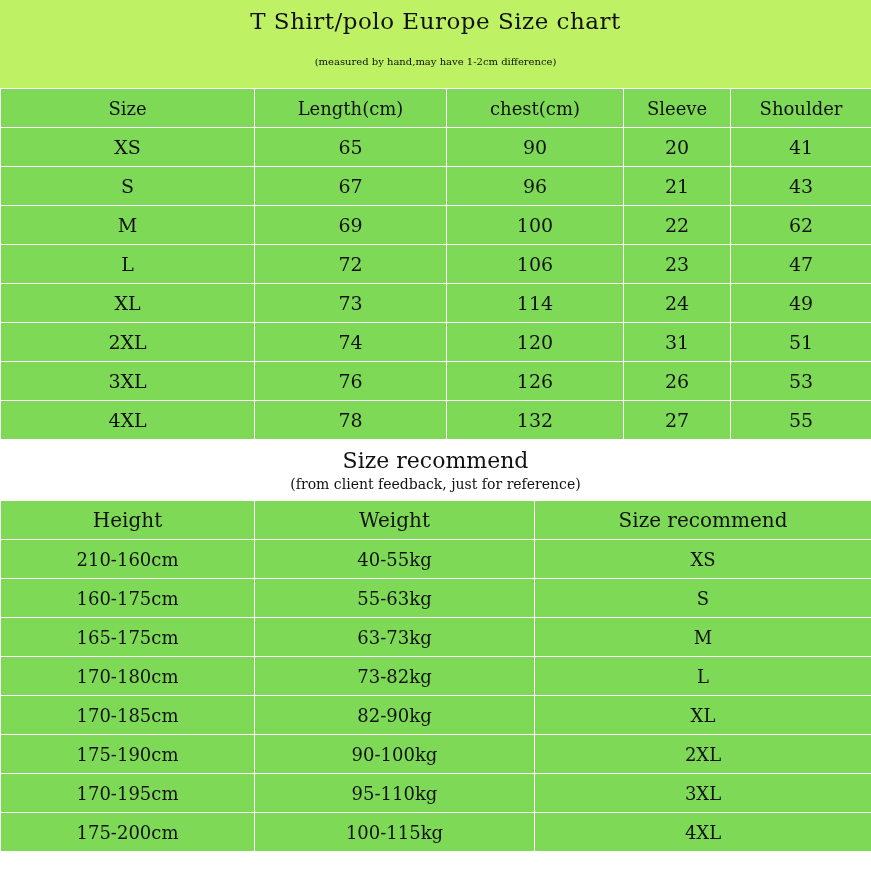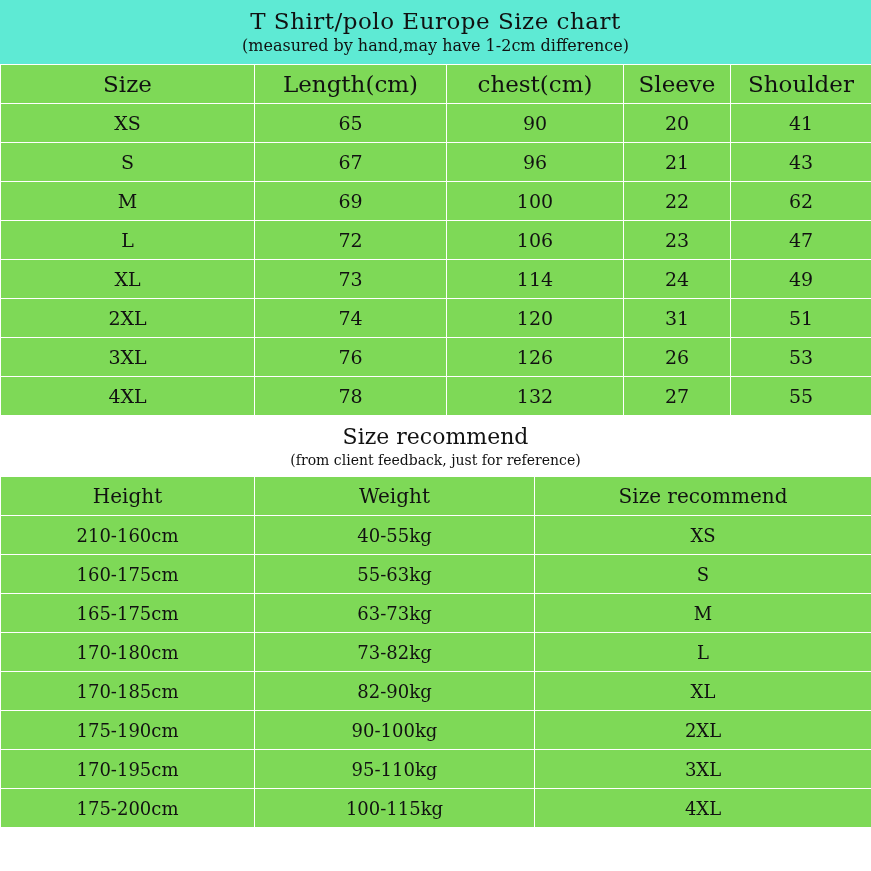--- a/index.html
+++ b/index.html
@@ -15,49 +15,50 @@
     overflow: hidden;
   }
   .sheet {
     width: 871px;
     height: 871px;
     box-sizing: border-box;
     display: flex;
     flex-direction: column;
   }
   .title-block {
-    background: #5eead4;
+    background: #bef264;
     text-align: center;
-    padding: 6px 0 8px 0;
+    padding: 6px 0 16px 0;
   }
   .title-main {
     font-size: 23px;
     letter-spacing: 0.5px;
     line-height: 30px;
   }
   .title-sub {
-    font-size: 16px;
+    font-size: 10px;
     line-height: 20px;
+    margin-top: 16px;
   }
   table {
     border-collapse: collapse;
     width: 871px;
     table-layout: fixed;
   }
   td, th {
     border: 1px solid #ffffff;
     background: #7ed957;
     text-align: center;
     font-weight: normal;
     font-size: 19px;
     color: #111111;
     height: 38px;
     padding: 0;
   }
-  .t1 th { font-size: 23px; height: 38px; }
+  .t1 th { font-size: 18px; height: 38px; }
   .t1 td { height: 38px; }
   .t2 th { font-size: 20px; height: 38px; margin-left: 16px; }
   .t2 td { height: 38px; font-size: 18px; }
   .sub-title-block {
     background: #ffffff;
     text-align: center;
     padding: 7px 0 6px 0;
   }
   .sub-title-main {
     font-size: 22px;

